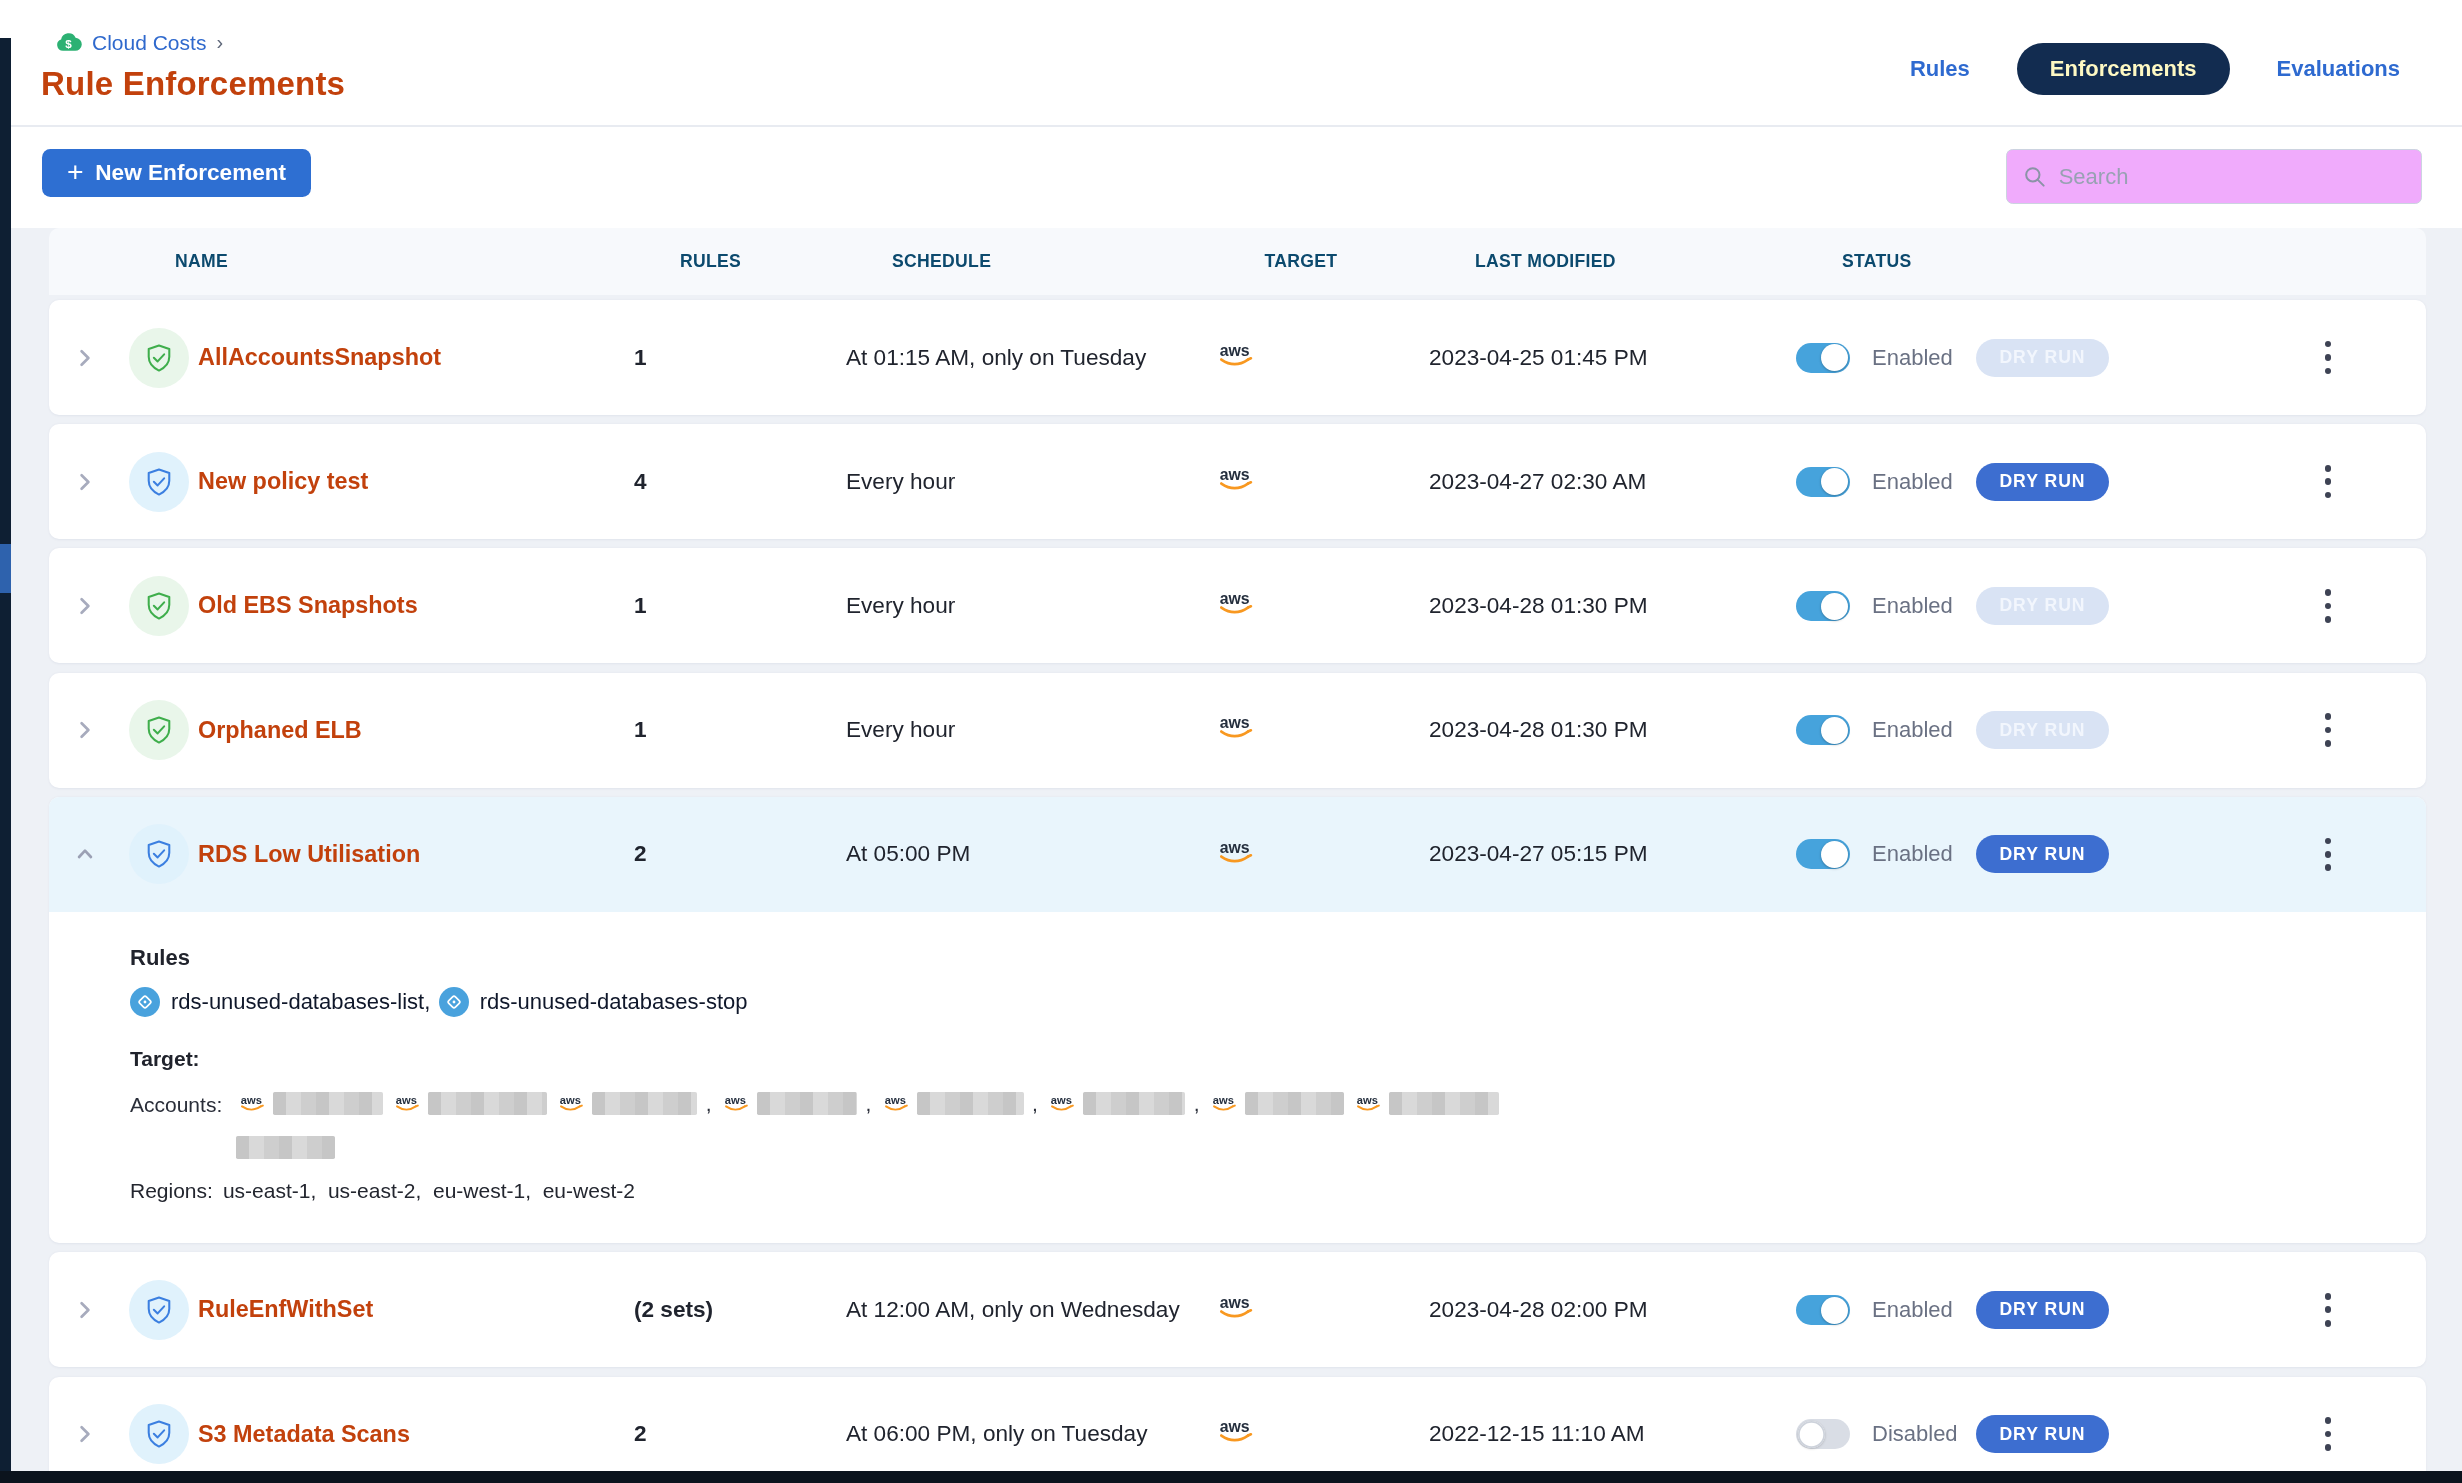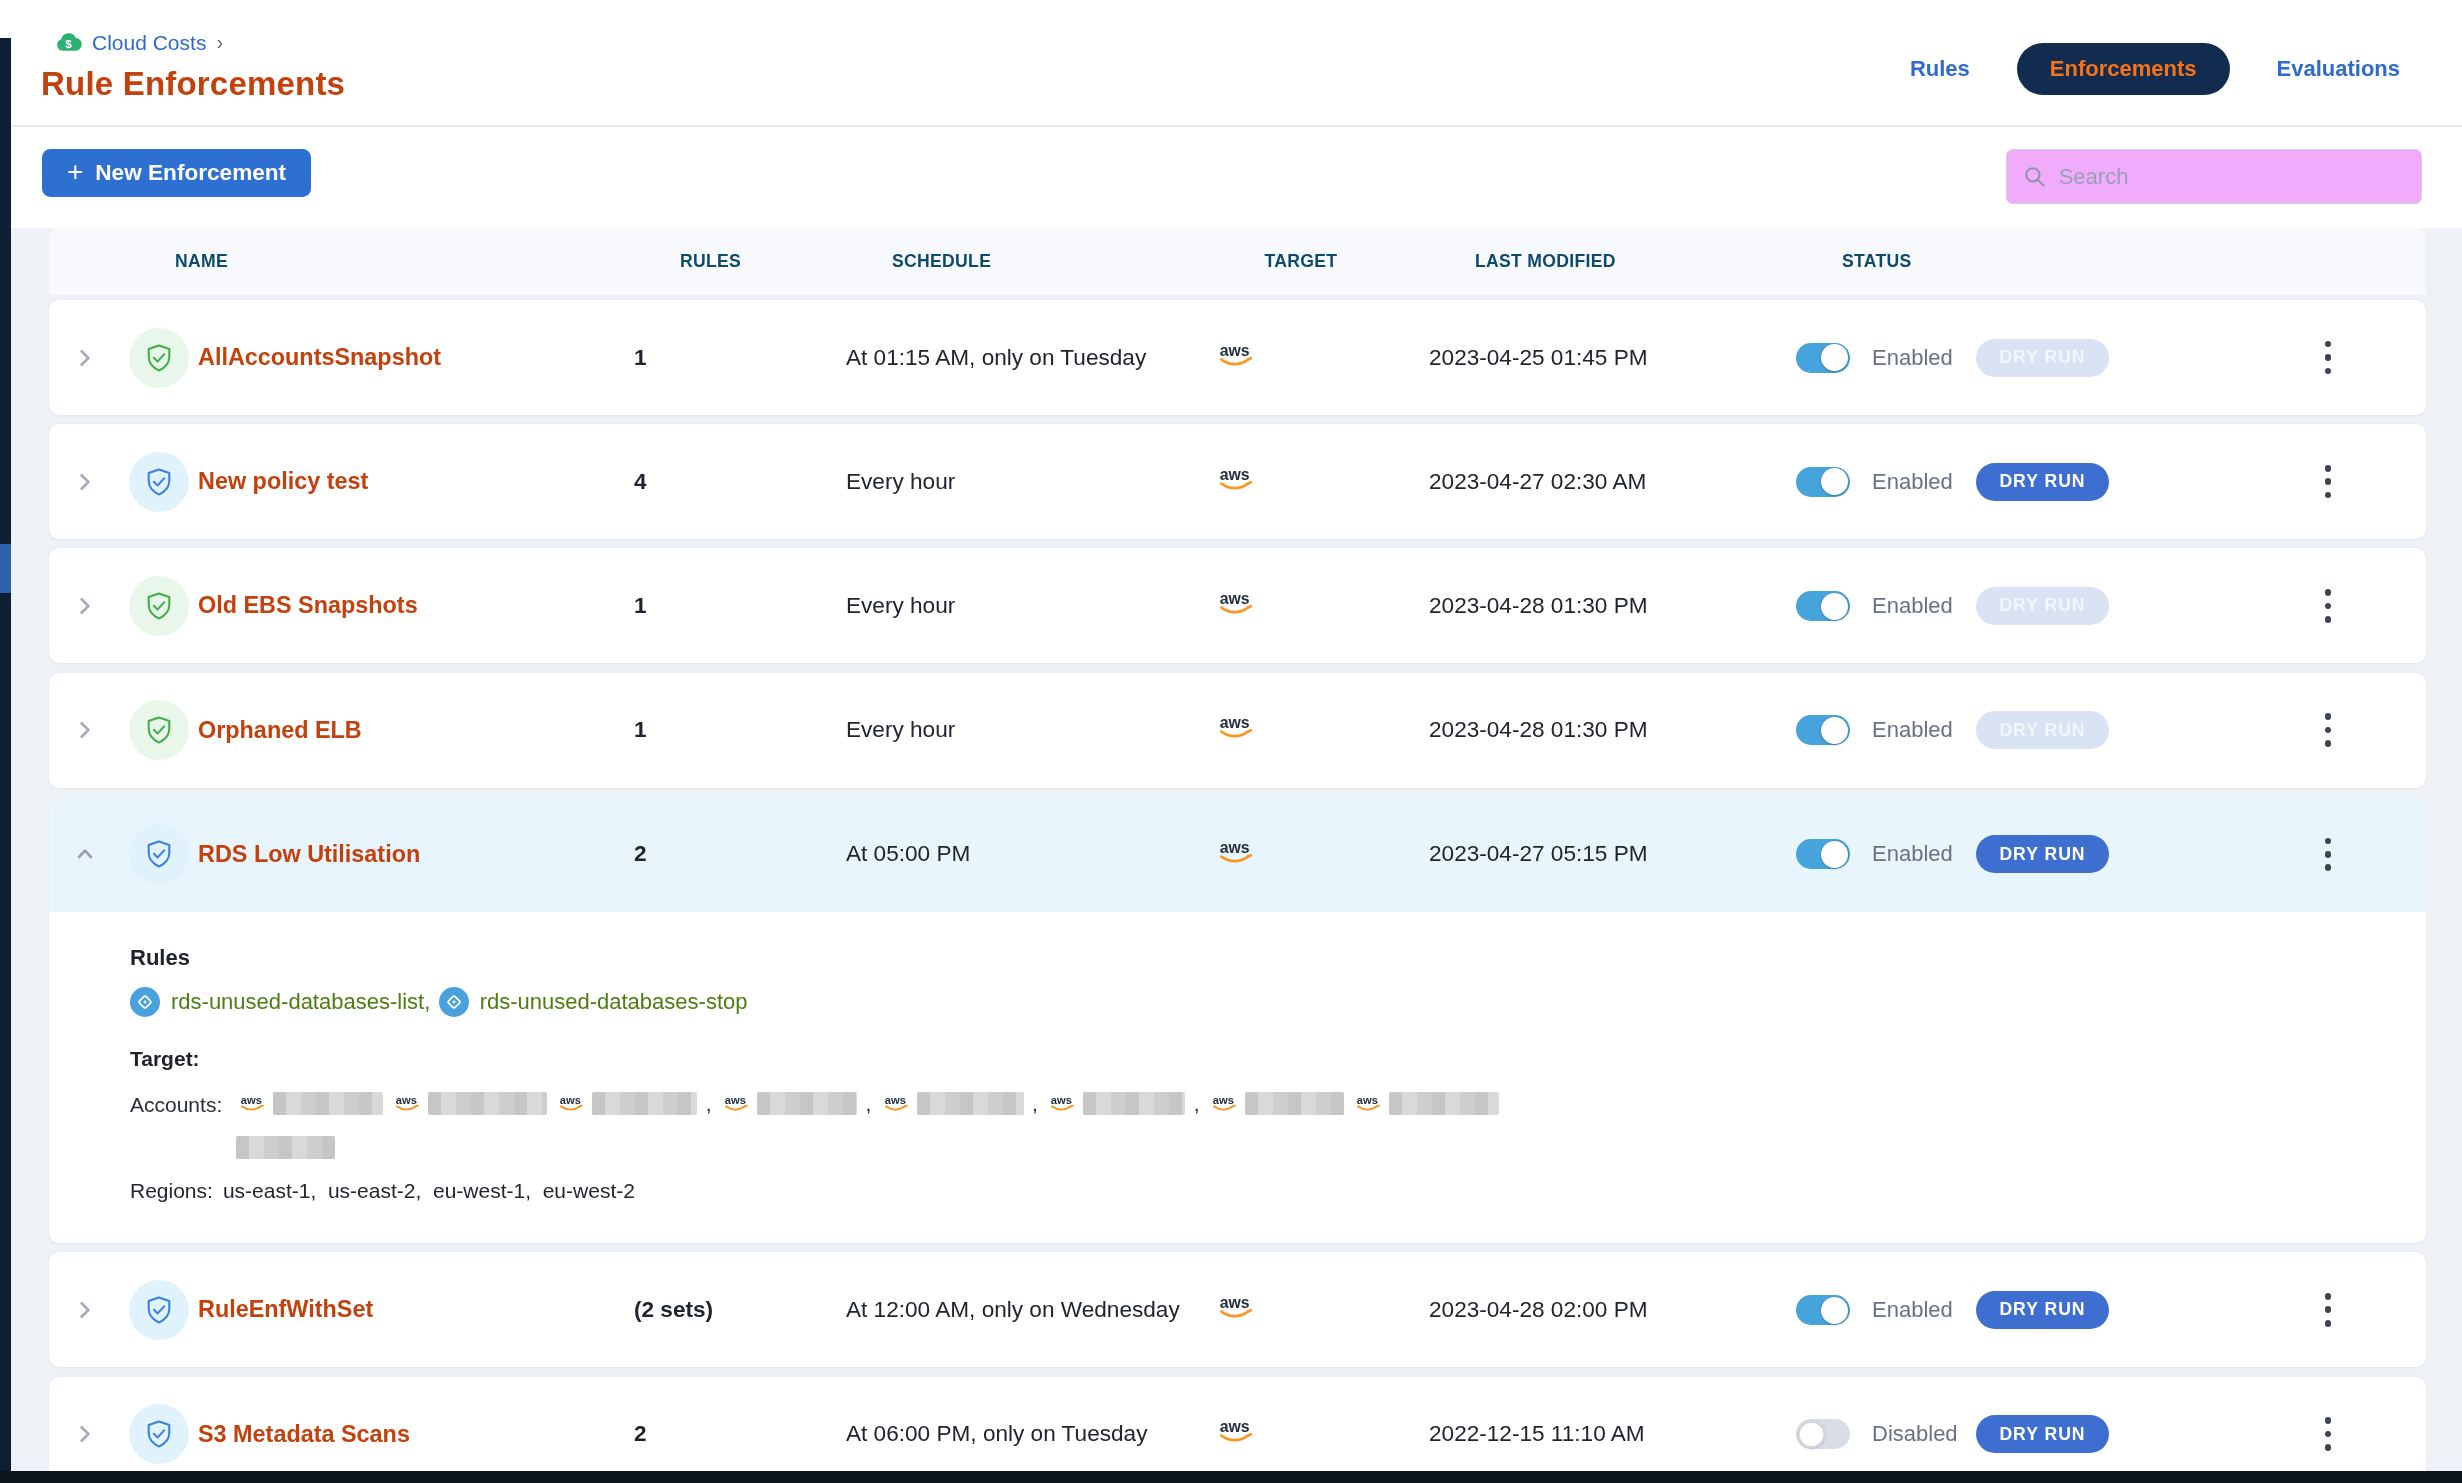--- a/index.html
+++ b/index.html
@@ -14,21 +14,21 @@
   
   .bottom-bar { position:absolute; left:0; bottom:0; width:100%; height:13.4px; background:#0b131d; z-index:60; }
 
   
   .breadcrumb { position:absolute; left:55px; top:30px; display:flex; align-items:center; gap:10px; font-size:21px; font-weight:500; z-index:5; }
   .breadcrumb .crumb-link { color:#2f69cd; cursor:pointer; }
   .breadcrumb .crumb-chev { color:#5d6678; font-size:20px; font-weight:400; }
   .page-title { position:absolute; left:41px; top:65px; font-size:33px; font-weight:700; color:#c2410c; letter-spacing:0.2px; }
   .tabs { position:absolute; top:43px; right:62px; display:flex; align-items:center; gap:47px; z-index:5; }
   .tab-link { color:#2e6ad0; font-size:22px; font-weight:600; cursor:pointer; }
-  .tab-pill { background:#122c50; color:#f97316; font-size:22px; font-weight:600; height:52px; padding:0 33px; display:flex; align-items:center; border-radius:26px; cursor:pointer; }
+  .tab-pill { background:#122c50; color:#fef9c3; font-size:22px; font-weight:600; height:52px; padding:0 33px; display:flex; align-items:center; border-radius:26px; cursor:pointer; }
   .divider { position:absolute; left:11px; right:0; top:125px; height:1.7px; background:#e8ebf1; }
 
   
   .btn-new { position:absolute; left:42px; top:149px; height:48px; padding:0 25px; background:#2e6fd2; border:none; border-radius:8.4px;
              color:#fff; font-size:22.6px; font-weight:600; font-family:inherit; display:flex; align-items:center; gap:11.7px; cursor:pointer; z-index:5; }
   .btn-new .plus { font-size:28.4px; font-weight:400; margin-top:-2.5px; }
   .search-box { position:absolute; left:2006px; top:149px; width:416px; height:55px; background:#f0abfc; border:1.7px solid #ccd3e0; border-radius:6.7px;
                 display:flex; align-items:center; padding:0 15px; gap:11.7px; z-index:5; }
   .search-box input { border:none; outline:none; width:100%; font-size:22px; color:#333a47; font-family:inherit; background:transparent; }
   .search-box input::placeholder { color:#98a1b3; }
@@ -63,21 +63,21 @@
   .status-label { font-size:22px; font-weight:500; color:#6a7183; margin-left:22px; width:104px; }
   .badge { height:38px; padding:0 23.4px; border-radius:19px; font-size:17.6px; font-weight:700; letter-spacing:1px; display:flex; align-items:center; flex:none; }
   .badge.solid { background:#3d6ed0; color:#ffffff; }
   .badge.muted { background:#d9e3f4; color:#f2f6fd; }
   .kebab { display:flex; flex-direction:column; gap:6.7px; margin-left:11.7px; cursor:pointer; padding:5px; }
   .kebab i { width:6.7px; height:6.7px; border-radius:50%; background:#3e4354; }
 
   
   .details { padding:33px 0 40px 81px; }
   .d-rules-label { font-size:22px; font-weight:600; color:#20232c; }
-  .chips { display:flex; align-items:center; gap:8.4px; margin-top:16.7px; font-size:22px; font-weight:500; color:#4d7c0f; }
+  .chips { display:flex; align-items:center; gap:8.4px; margin-top:16.7px; font-size:22px; font-weight:500; color:#0f172a; }
   .chip { display:flex; align-items:center; gap:11px; }
   .d-target { margin-top:30px; font-size:21px; font-weight:600; color:#20232c; }
   .accounts { margin-top:22px; display:flex; align-items:flex-start; gap:13.4px; font-size:21px; color:#2a2e39; }
   .acc-chips { display:flex; flex-wrap:wrap; gap:10px 8.4px; width:1338px; align-items:center; margin-top:-1.7px; }
   .acc-chip { display:flex; align-items:center; gap:5px; }
   .redact { height:23.4px; border-radius:1.7px;
             background:repeating-linear-gradient(90deg,#c6c6c6 0 13.4px,#d9d9d9 13.4px 28.4px,#cecece 28.4px 43px); }
   .acc-break { flex-basis:100%; height:0; }
   .regions { margin-top:20px; font-size:21px; color:#23262f; }
   .regions .r-label { margin-right:10px; }

